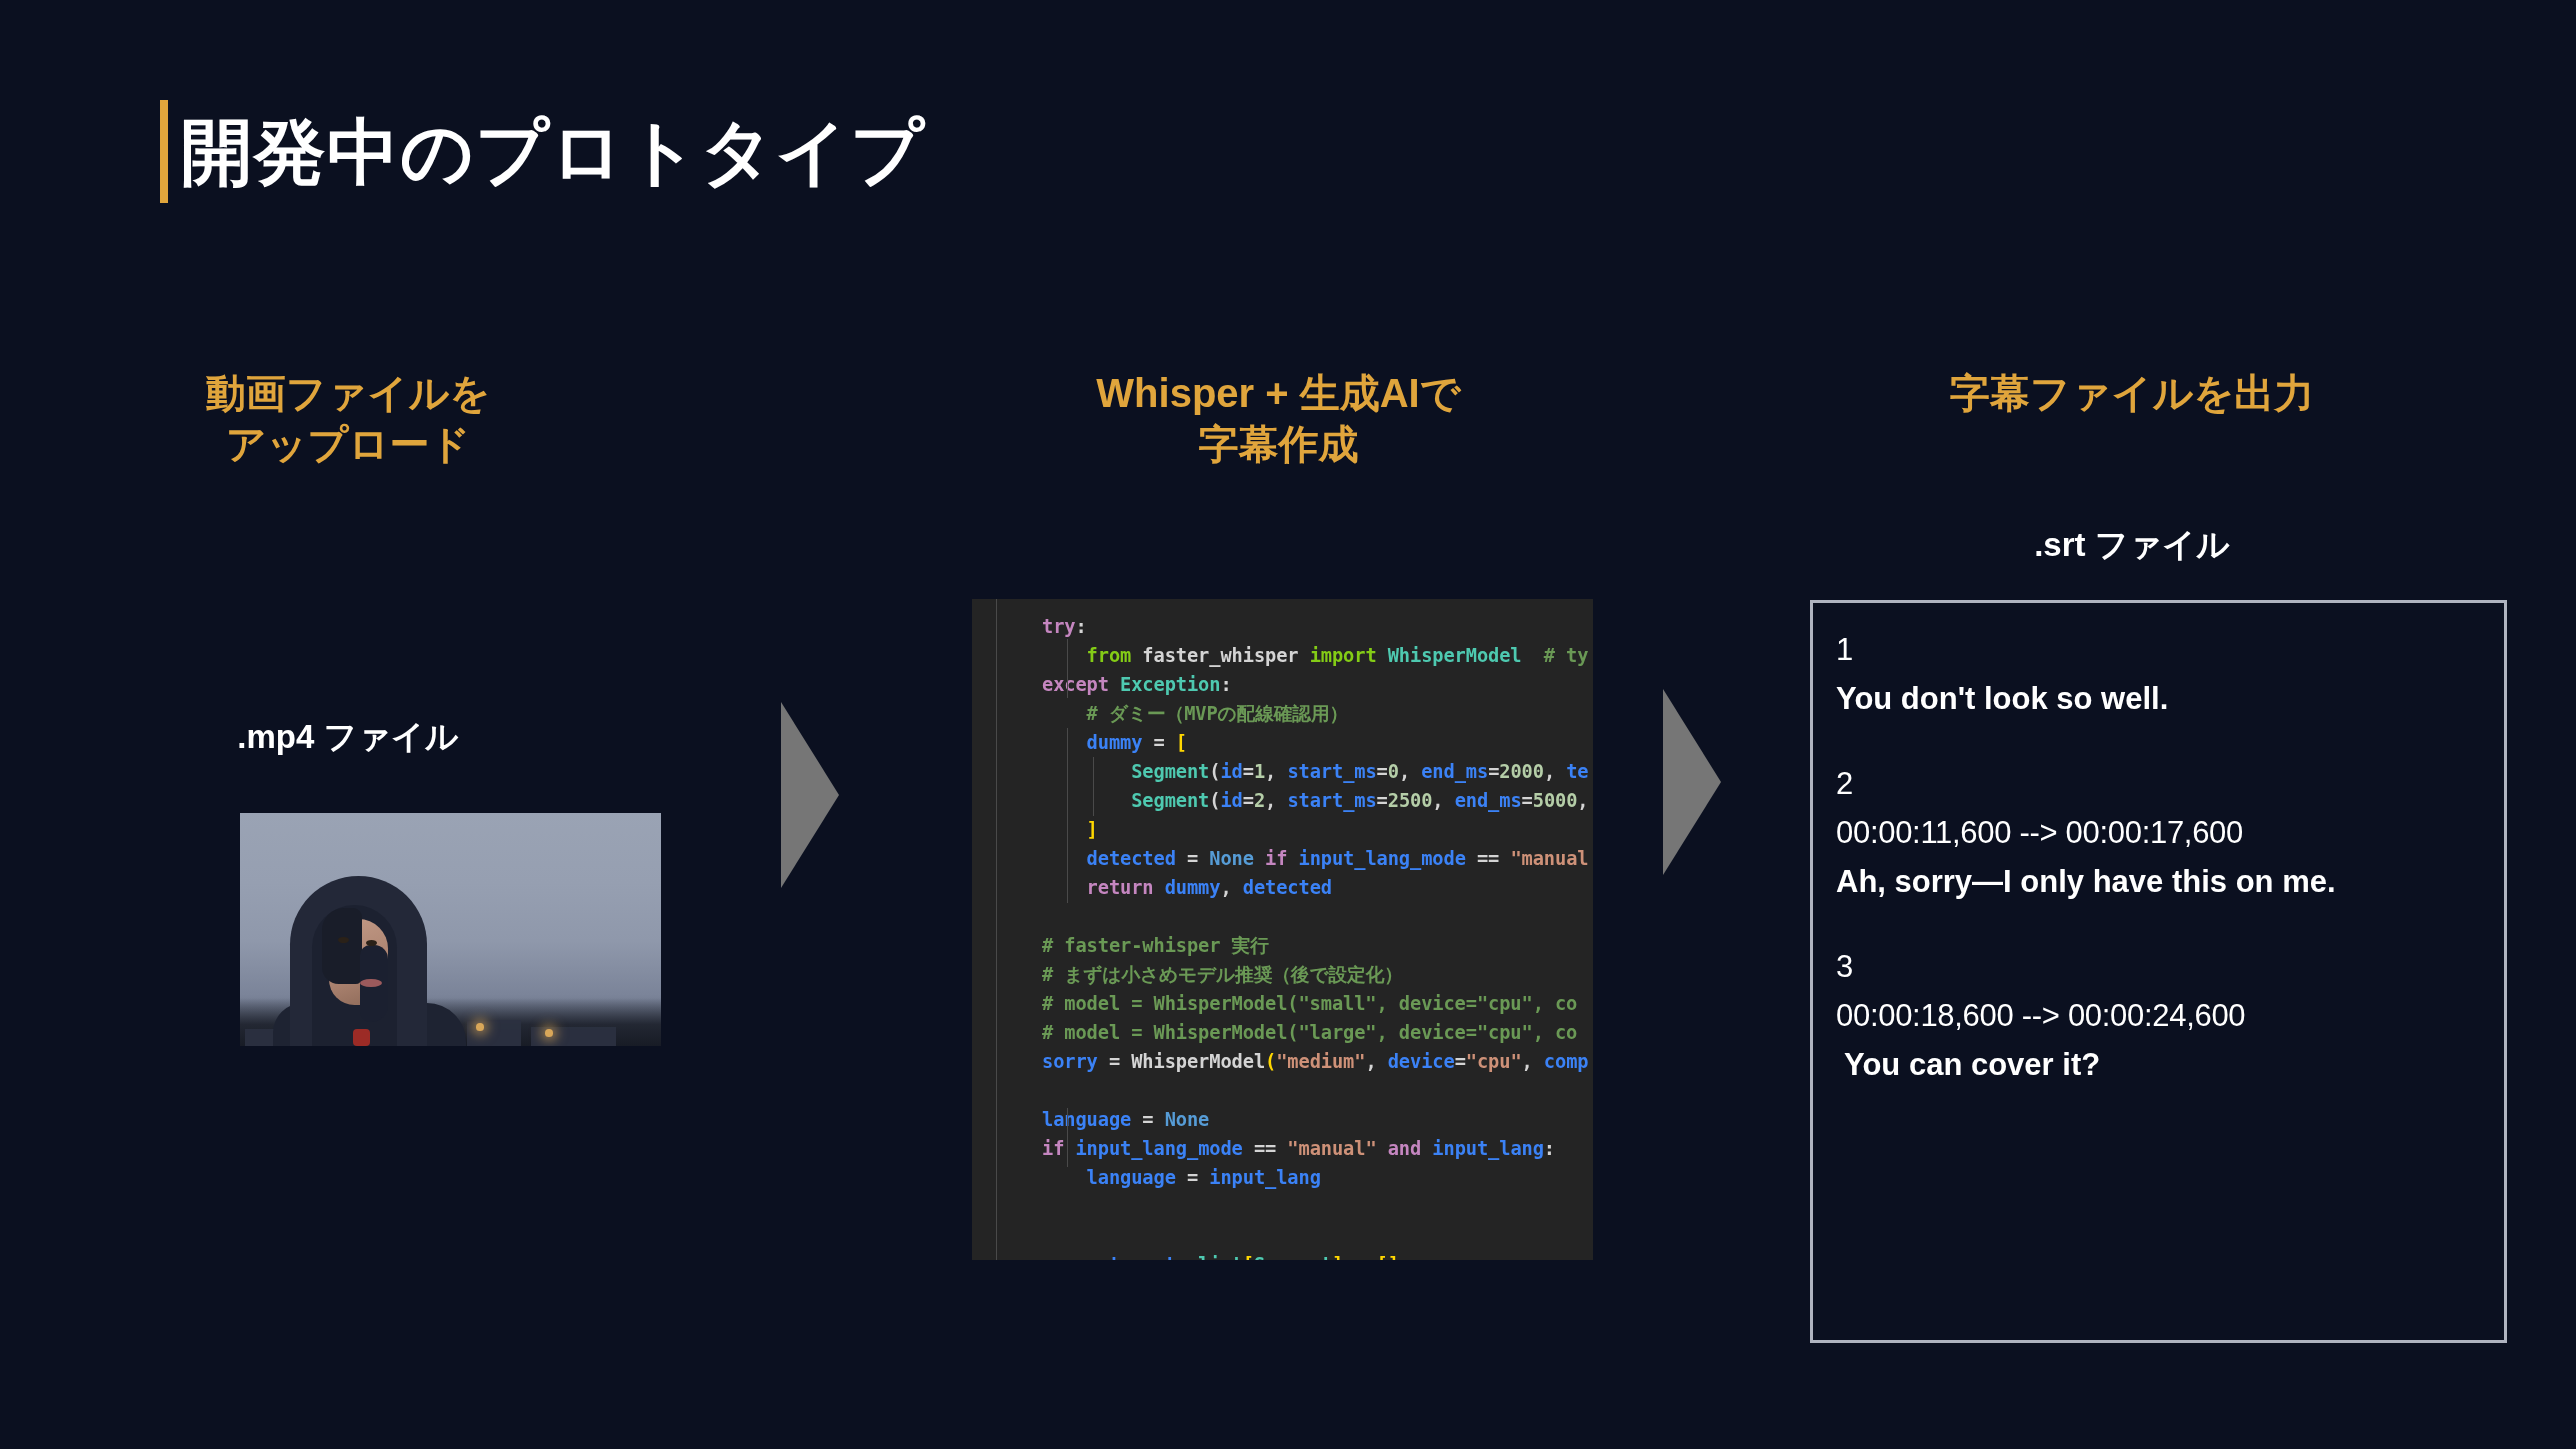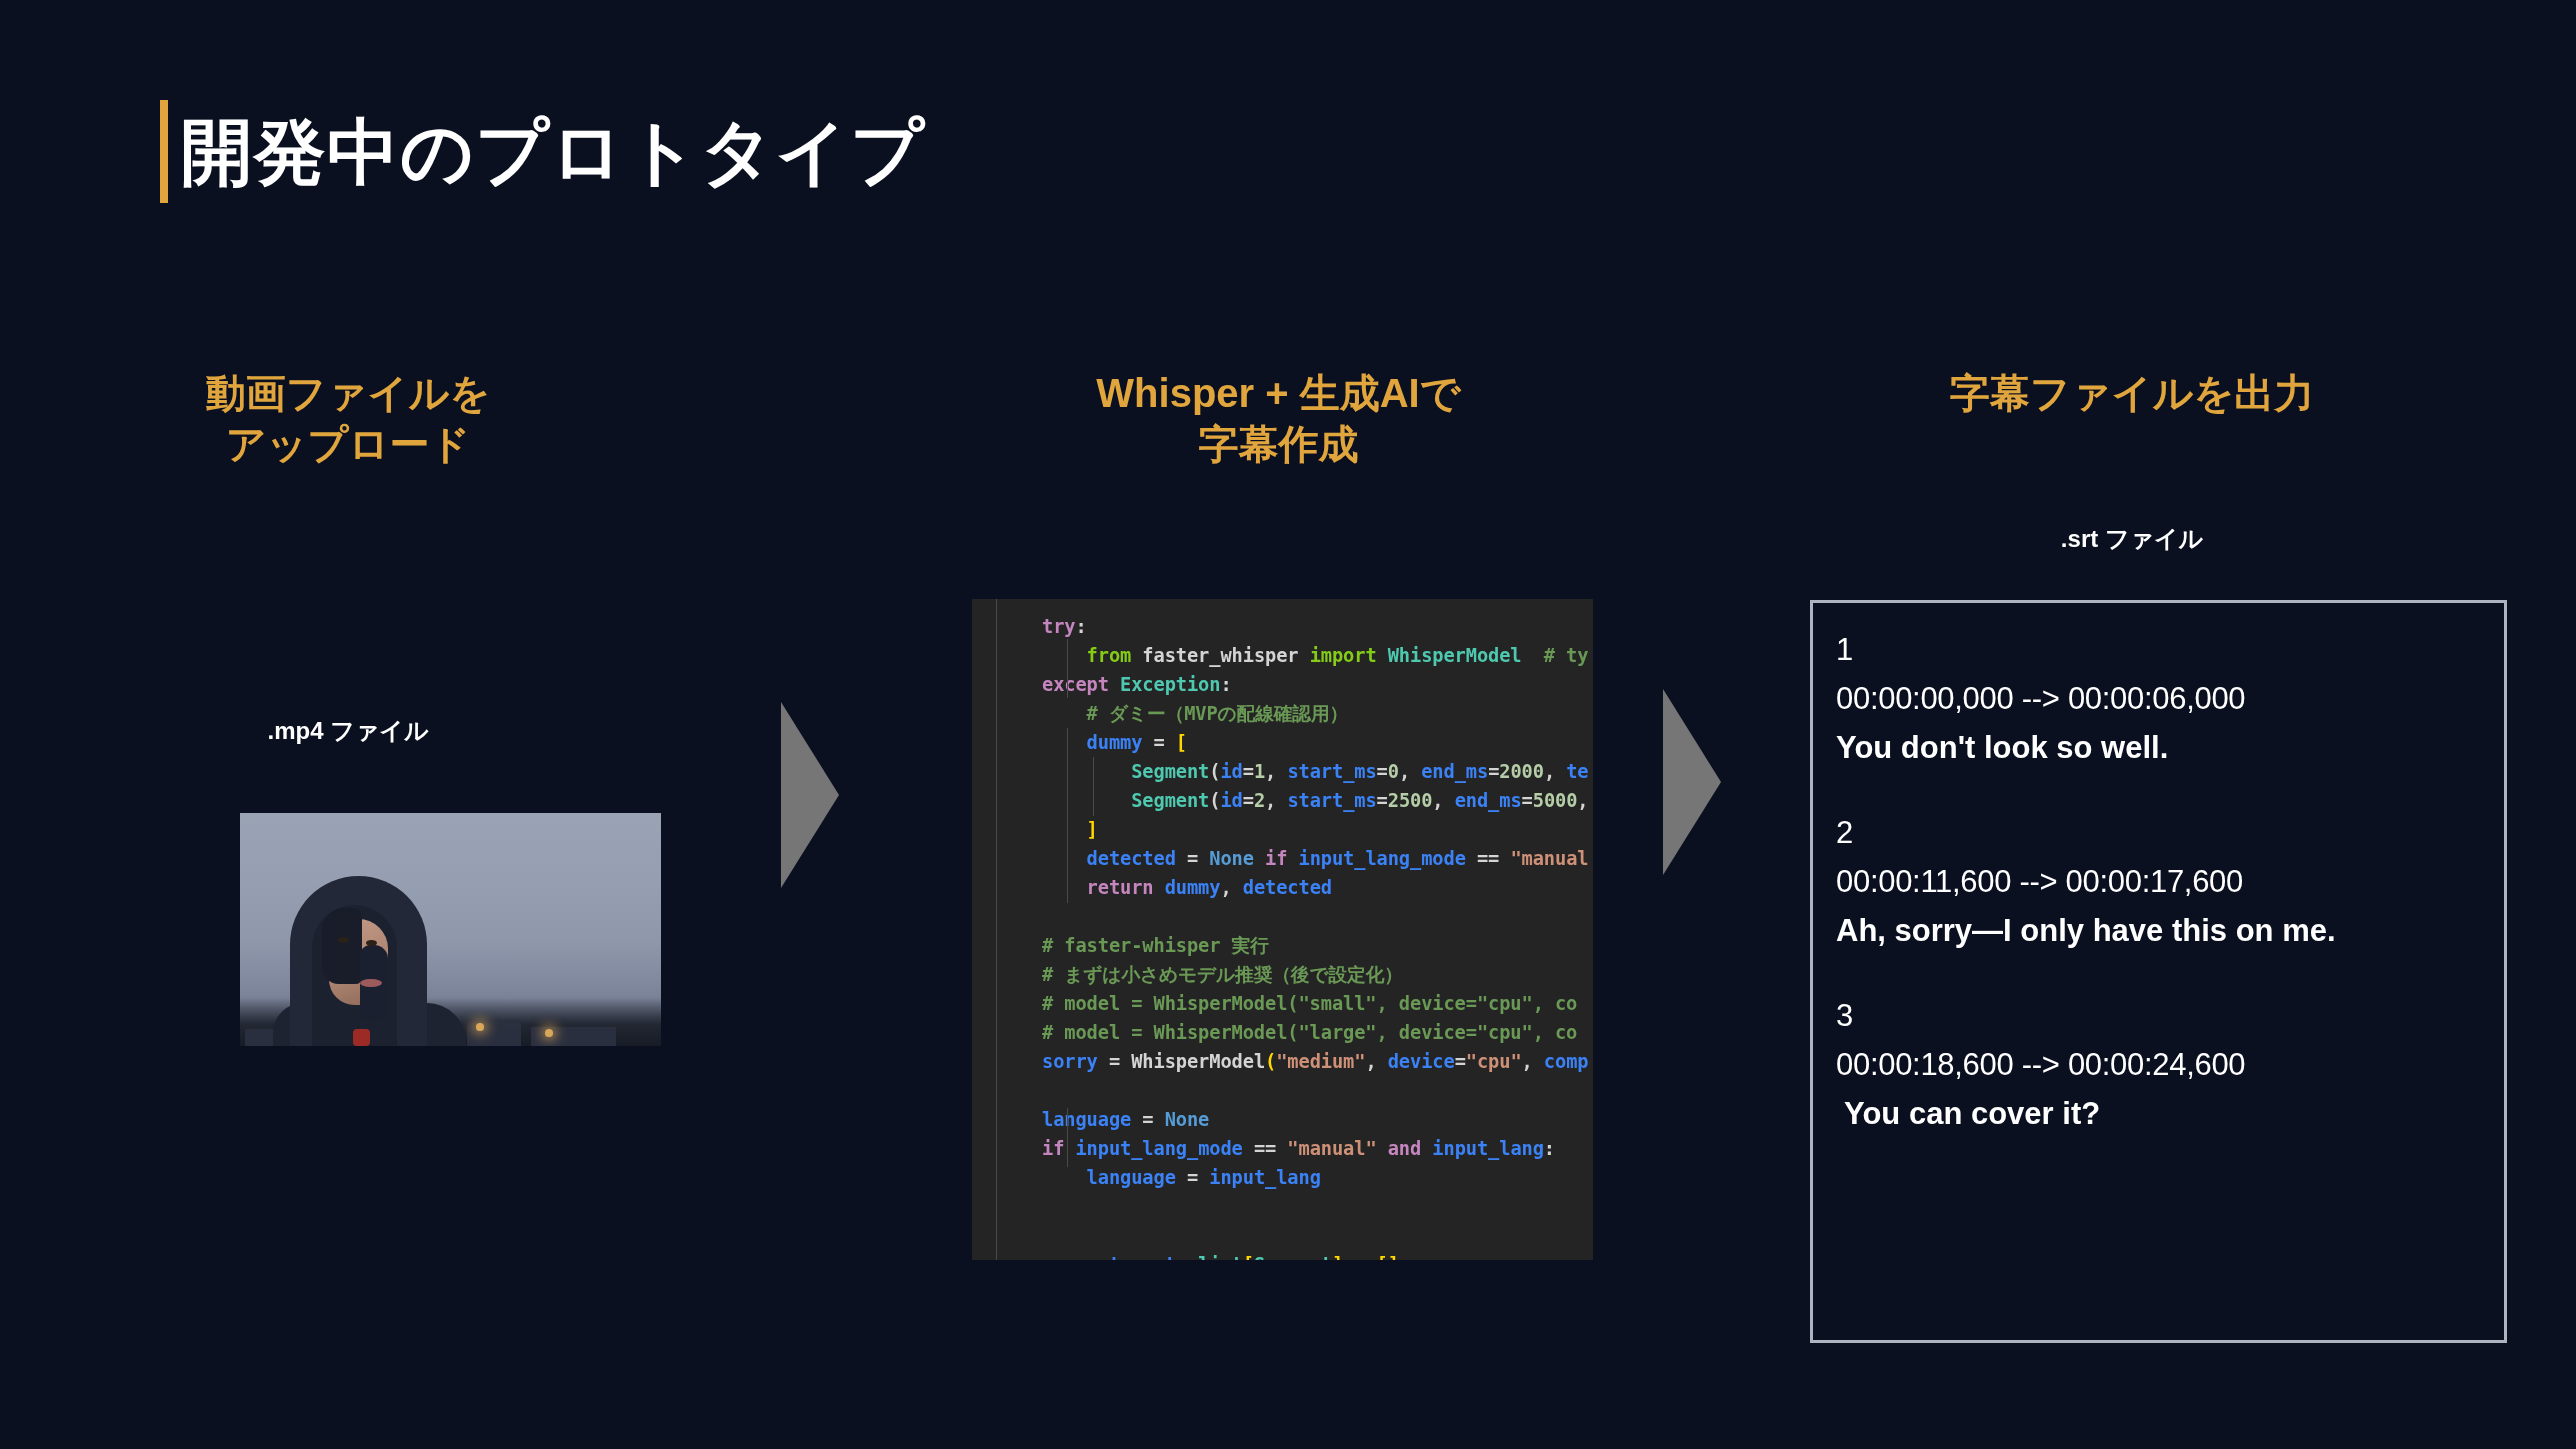--- a/index.html
+++ b/index.html
@@ -46,21 +46,21 @@
     white-space: pre-line;
   }
   #col1-heading { left: 142px;  top: 368px; width: 412px; }
   #col2-heading { left: 947px; top: 368px; width: 663px; }
   #col3-heading { left: 1842px; top: 368px; width: 580px; }
 
   .sub-label {
     position: absolute;
     text-align: center;
     color: #ffffff;
-    font-size: 24px;
+    font-size: 33px;
     font-weight: 700;
     white-space: nowrap;
   }
   #mp4-label { left: 142px;  top: 715px; width: 412px; }
   #srt-label { left: 1842px; top: 523px;  width: 580px; }
 
   
   #video-thumb {
     position: absolute;
     left: 240px; top: 813px;
@@ -314,21 +314,20 @@
   </div>
 
 <div id="arrow-2" class="arrow"></div>
 
 <div id="srt-label" class="sub-label">.srt ファイル</div>
 
 <div id="srt-box">
   <div id="srt-list">
       <div class="srt-entry">
         <div class="srt-index">1</div>
-        <div class="srt-time">00:00:00,000 --&gt; 00:00:06,000</div>
         <div class="srt-text">You don't look so well.</div>
       </div>
       <div class="srt-entry">
         <div class="srt-index">2</div>
         <div class="srt-time">00:00:11,600 --&gt; 00:00:17,600</div>
         <div class="srt-text">Ah, sorry—I only have this on me.</div>
       </div>
       <div class="srt-entry">
         <div class="srt-index">3</div>
         <div class="srt-time">00:00:18,600 --&gt; 00:00:24,600</div>

